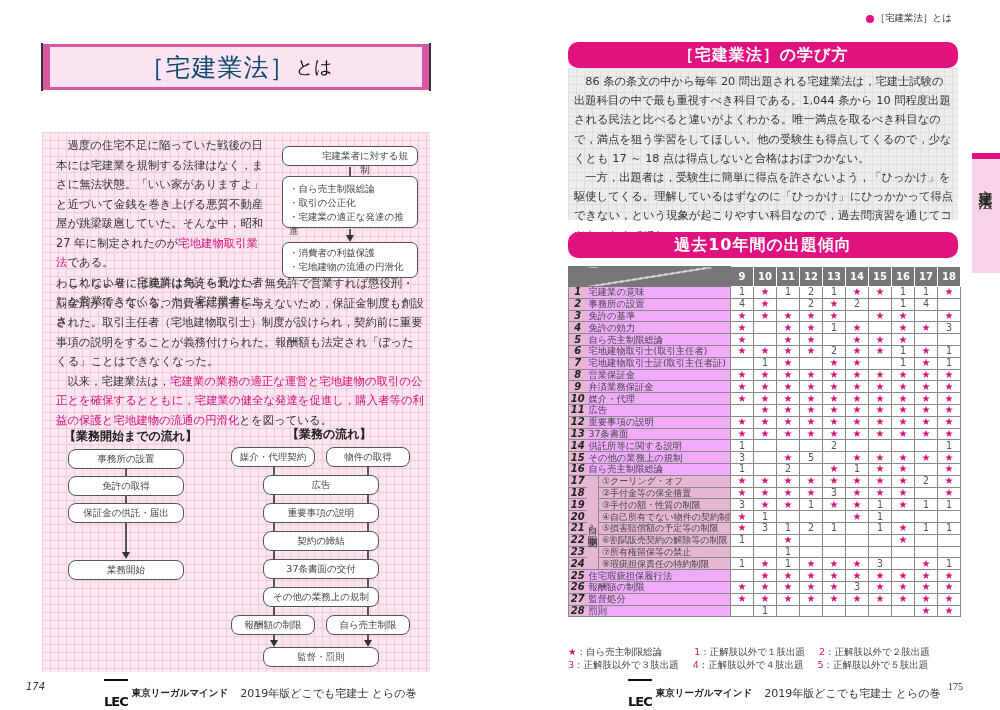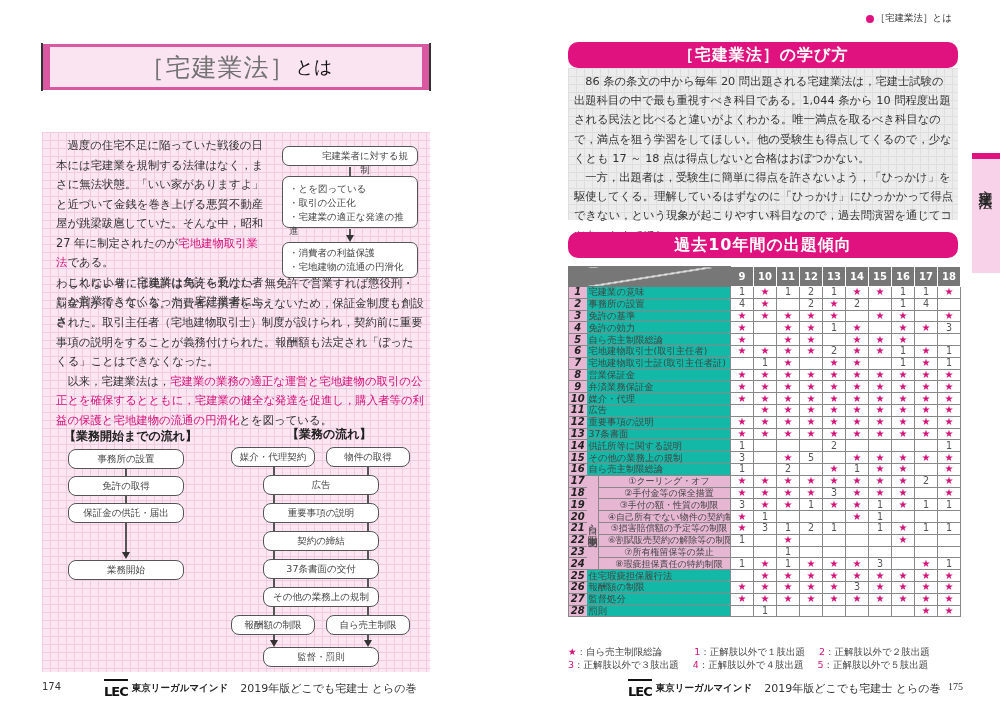--- a/index.html
+++ b/index.html
@@ -14,21 +14,21 @@
   .main-title {
     position: absolute; left: 42px; top: 44px; width: 388px; height: 46px;
     background: #fbe4f2; border: 3px solid #d9589f; border-left-width: 8px; border-right-width: 8px;
     display: flex; align-items: center; justify-content: center;
   }
   .main-title::before, .main-title::after {
     content: ""; position: absolute; top: -4px; bottom: -4px; width: 2px; background: #333;
   }
   .main-title::before { left: -9px; }
   .main-title::after { right: -9px; }
-  .main-title .t-big { font-size: 25px; color: #737373; letter-spacing: 1px; text-align: right; }
+  .main-title .t-big { font-size: 25px; color: #0c4a6e; letter-spacing: 1px; text-align: right; }
   .main-title .t-small { font-size: 18px; color: #111; }
 
   .section-bar {
     position: absolute; height: 26px; border-radius: 10px;
     background: #e0127f; color: #fff; font-weight: bold;
     display: flex; align-items: center; justify-content: center; font-size: 16px; letter-spacing: 1px;
   }
   .bar-left { left: 42px; top: 106px; width: 388px; }
 
   .pink-panel {
@@ -59,21 +59,21 @@
   }
 
   .flow-head { position: absolute; font-size: 12px; font-weight: bold; color: #222; }
   .flow-box {
     position: absolute; height: 20px; background: #fff; border: 1.5px solid #555; border-radius: 8px;
     font-size: 9.5px; color: #444; display: flex; align-items: center; justify-content: center;
   }
 
   .page-num { position: absolute; font-size: 10px; color: #333; top: 681px; }
   .footer-brand { position: absolute; top: 679px; font-size: 11px; color: #333; display: flex; align-items: center; gap: 4px; }
-  .lec-logo { font-weight: bold; font-size: 13px; letter-spacing: -1px; color: #111; border-top: 2px solid #111; line-height: 10px; padding-top: 6px; }
+  .lec-logo { font-weight: bold; font-size: 13px; letter-spacing: -1px; color: #111; border-top: 2px solid #111; line-height: 10px; padding-top: 16px; }
   .lec-company { font-size: 9.5px; font-weight: bold; color: #222; }
 
   
   .running-head { position: absolute; right: 48px; top: 12px; font-size: 9.5px; color: #333; display: flex; align-items: center; gap: 2px; }
   .running-dot { width: 8px; height: 8px; border-radius: 50%; background: #e0127f; display: inline-block; }
 
   .bar-right1 { left: 68px; top: 42px; width: 390px; }
   .bar-right2 { left: 68px; top: 232px; width: 390px; }
 
   .grey-panel {
@@ -94,23 +94,23 @@
   .side-tab-label { writing-mode: vertical-rl; font-size: 14px; color: #222; letter-spacing: 2px; }
 
   .trend-table {
     position: absolute; left: 68px; top: 266px; width: 390px; border-collapse: collapse;
     font-size: 9.6px; table-layout: fixed;
   }
   .trend-table th { background: #777; color: #fff; font-weight: bold; height: 20px; border: 1px solid #fff; font-size: 10px; }
   .trend-table th.corner { background: linear-gradient(171deg, #777 48%, #fff 49%, #fff 51%, #777 52%); border: 1px solid #777; }
   .trend-table td { height: 11.8px; border: 1px solid #888; text-align: center; color: #444; padding: 0; line-height: 10px; }
   .trend-table td.no { background: #e6b6d3; font-style: italic; font-weight: bold; color: #222; text-align: center; border-right: none; font-size: 10px; }
-  .trend-table td.name { background: #14b8a6; text-align: left; color: #444; border-left: none; padding-left: 2px; white-space: nowrap; overflow: hidden; font-size: 9.3px; }
+  .trend-table td.name { background: #f0abfc; text-align: left; color: #444; border-left: none; padding-left: 2px; white-space: nowrap; overflow: hidden; font-size: 9.3px; }
   .trend-table td.group { background: #e6b6d3; color: #444; font-size: 10px; writing-mode: vertical-rl; text-align: center; padding: 0; border-left: none; border-right: 1px solid #888; }
-  .trend-table td.sub { background: #e6b6d3; text-align: center; color: #444; padding-left: 9px; white-space: nowrap; overflow: hidden; font-size: 9px; }
+  .trend-table td.sub { background: #e6b6d3; text-align: left; color: #444; padding-left: 3px; white-space: nowrap; overflow: hidden; font-size: 9px; }
   .trend-table td.star { color: #d4127a; font-size: 10px; }
   .trend-table td.val { color: #555; }
 
   .legend { position: absolute; left: 68px; top: 645px; font-size: 9.5px; color: #444; line-height: 13px; }
   .legend-row { display: flex; gap: 14px; }
   .legend .sym-star { color: #d4127a; }
   .legend .sym-num { color: #d4127a; }
 </style>
 </head>
 <body>
@@ -126,21 +126,21 @@
   <div class="pink-panel"></div>
 
   <div class="body-text intro-text">
     <span>　過度の住宅不足に陥っていた戦後の日本には宅建業を規制する法律はなく，まさに無法状態。「いい家がありますよ」と近づいて金銭を巻き上げる悪質不動産屋が跳梁跋扈していた。そんな中，昭和 27 年に制定されたのが</span><span class="hl">宅地建物取引業法</span><span>である。</span><br>
     <span>　これにより，宅建業は免許を受けた者しか営業できなくなった。宅建業者にふさ</span>
   </div>
 
   <div class="reg-box reg-box1">宅建業者に対する規制</div>
   <div class="vline" style="left:349px; top:167px; height:10px;"></div>
   <div class="reg-box reg-box2">
-    <div>・とを図っている</div>
+    <div>・自ら売主制限総論</div>
     <div>・取引の公正化</div>
     <div>・宅建業の適正な発達の推進</div>
   </div>
   <div class="vline" style="left:349px; top:229px; height:7px;"></div>
   <div class="arrow-down" style="left:346px; top:235px;"></div>
   <div class="reg-box reg-box3">
     <div>・消費者の利益保護</div>
     <div>・宅地建物の流通の円滑化</div>
   </div>
 
@@ -182,21 +182,21 @@
   <div class="vline" style="left:367px; top:607px; height:8px;"></div>
 
   <div class="flow-box" style="left:231px; top:615px; width:84px;">報酬額の制限</div>
   <div class="flow-box" style="left:326px; top:615px; width:84px;">自ら売主制限</div>
   <div class="vline" style="left:273px; top:635px; height:6px;"></div>
   <div class="vline" style="left:367px; top:635px; height:6px;"></div>
   <div class="arrow-down" style="left:270px; top:640px;"></div>
   <div class="arrow-down" style="left:364px; top:640px;"></div>
   <div class="flow-box" style="left:263px; top:647px; width:116px;">監督・罰則</div>
 
-  <div class="page-num" style="left:42px;">174</div>
+  <div class="page-num" style="left:26px;font-style:italic;">174</div>
   <div class="footer-brand" style="left:104px;">
     <span class="lec-logo">LEC</span>
     <span class="lec-company">東京リーガルマインド</span>
     <span style="margin-left:8px;">2019年版どこでも宅建士 とらの巻</span>
   </div>
 </div>
 
 <div class="page page-right">
 
   <div class="running-head">

